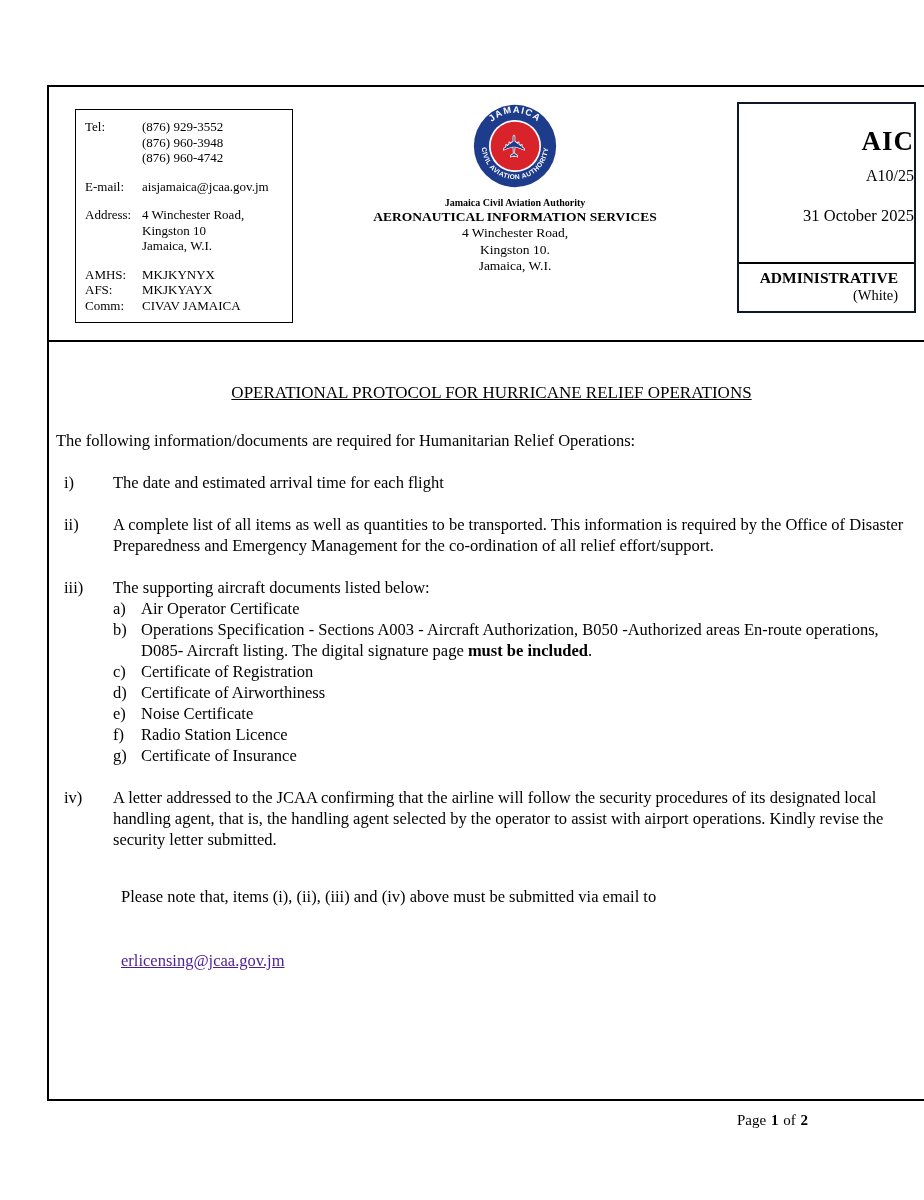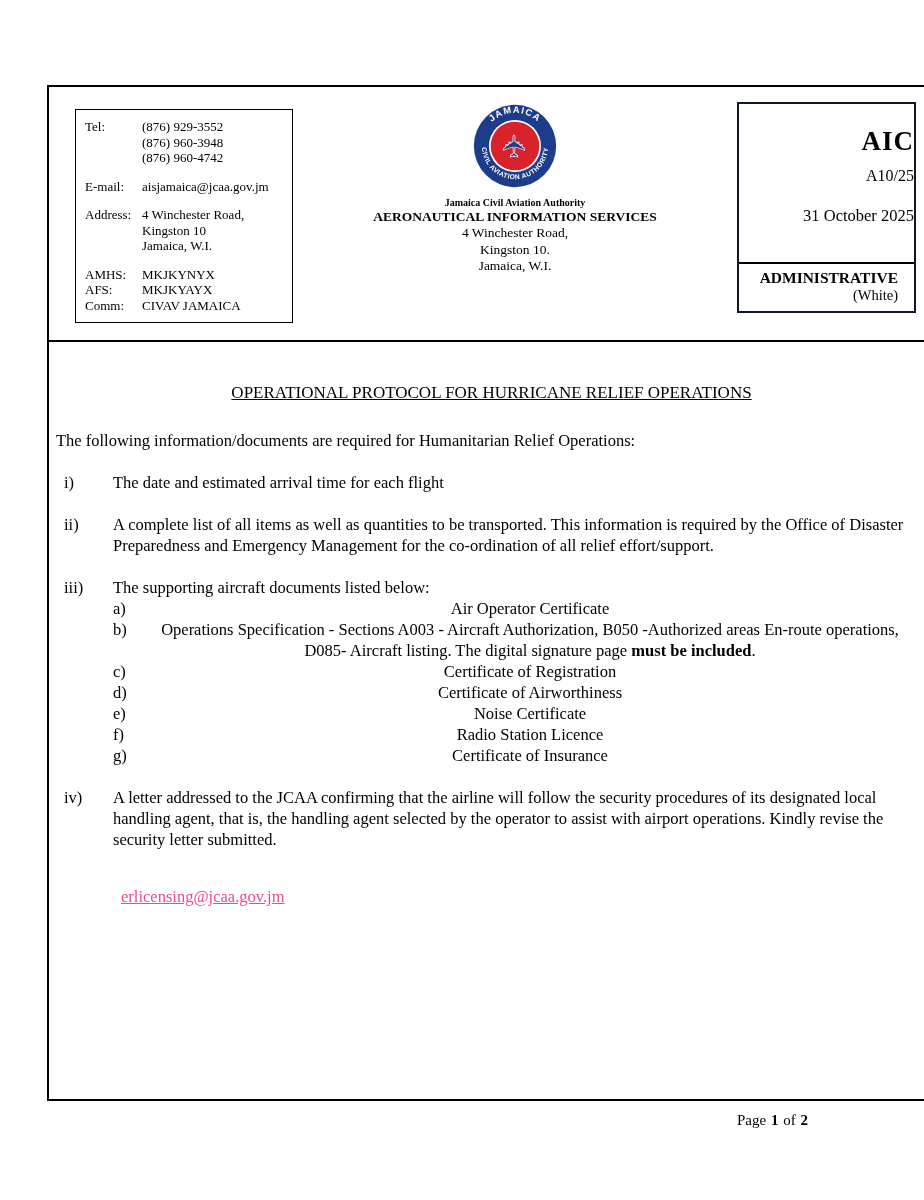--- a/index.html
+++ b/index.html
@@ -39,23 +39,23 @@
   .aic-color{font-size:14.5px;}
   
   .body-band{flex:1;padding:40px 26px 0 7px;font-size:16.5px;line-height:21px;}
   .doc-title{text-align:center;font-weight:normal;text-decoration:underline;font-size:17px;margin:0 0 27px 8px;}
   .intro{margin:0 0 21px 0;}
   .item{display:flex;margin:0 0 21px 8px;}
   .item-marker{width:49px;flex-shrink:0;}
   .item-content{flex:1;}
   .sub-row{display:flex;}
   .sub-marker{width:28px;flex-shrink:0;}
-  .sub-content{flex:1;text-align:center;}
+  .sub-content{flex:1;}
   .note{margin:36px 0 0 65px;}
-  .email-link{color:#ec4899;text-decoration:underline;display:block;width:max-content;cursor:pointer;}
+  .email-link{color:#4c1d95;text-decoration:underline;display:block;width:max-content;cursor:pointer;margin-top:43px;}
   
   .page-footer{position:absolute;top:1112px;left:737px;font-size:15px;}
   .page-footer b{margin:0 1px;}
 </style>
 </head>
 <body>
 
 <div class="doc-frame">
 
   <div class="header-band">
@@ -191,20 +191,21 @@
         </div>
       </div>
     </div>
 
     <div class="item">
       <span class="item-marker">iv)</span>
       <span class="item-content">A letter addressed to the JCAA confirming that the airline will follow the security procedures of its designated local handling agent, that is, the handling agent selected by the operator to assist with airport operations. Kindly revise the security letter submitted.</span>
     </div>
 
     <div class="note">
+      <span>Please note that, items (i), (ii), (iii) and (iv) above must be submitted via email to</span>
       <a class="email-link" href="#">erlicensing@jcaa.gov.jm</a>
     </div>
   </div>
 </div>
 
 <div class="page-footer">
   <span>Page</span>
   <b>1</b>
   <span>of</span>
   <b>2</b>

